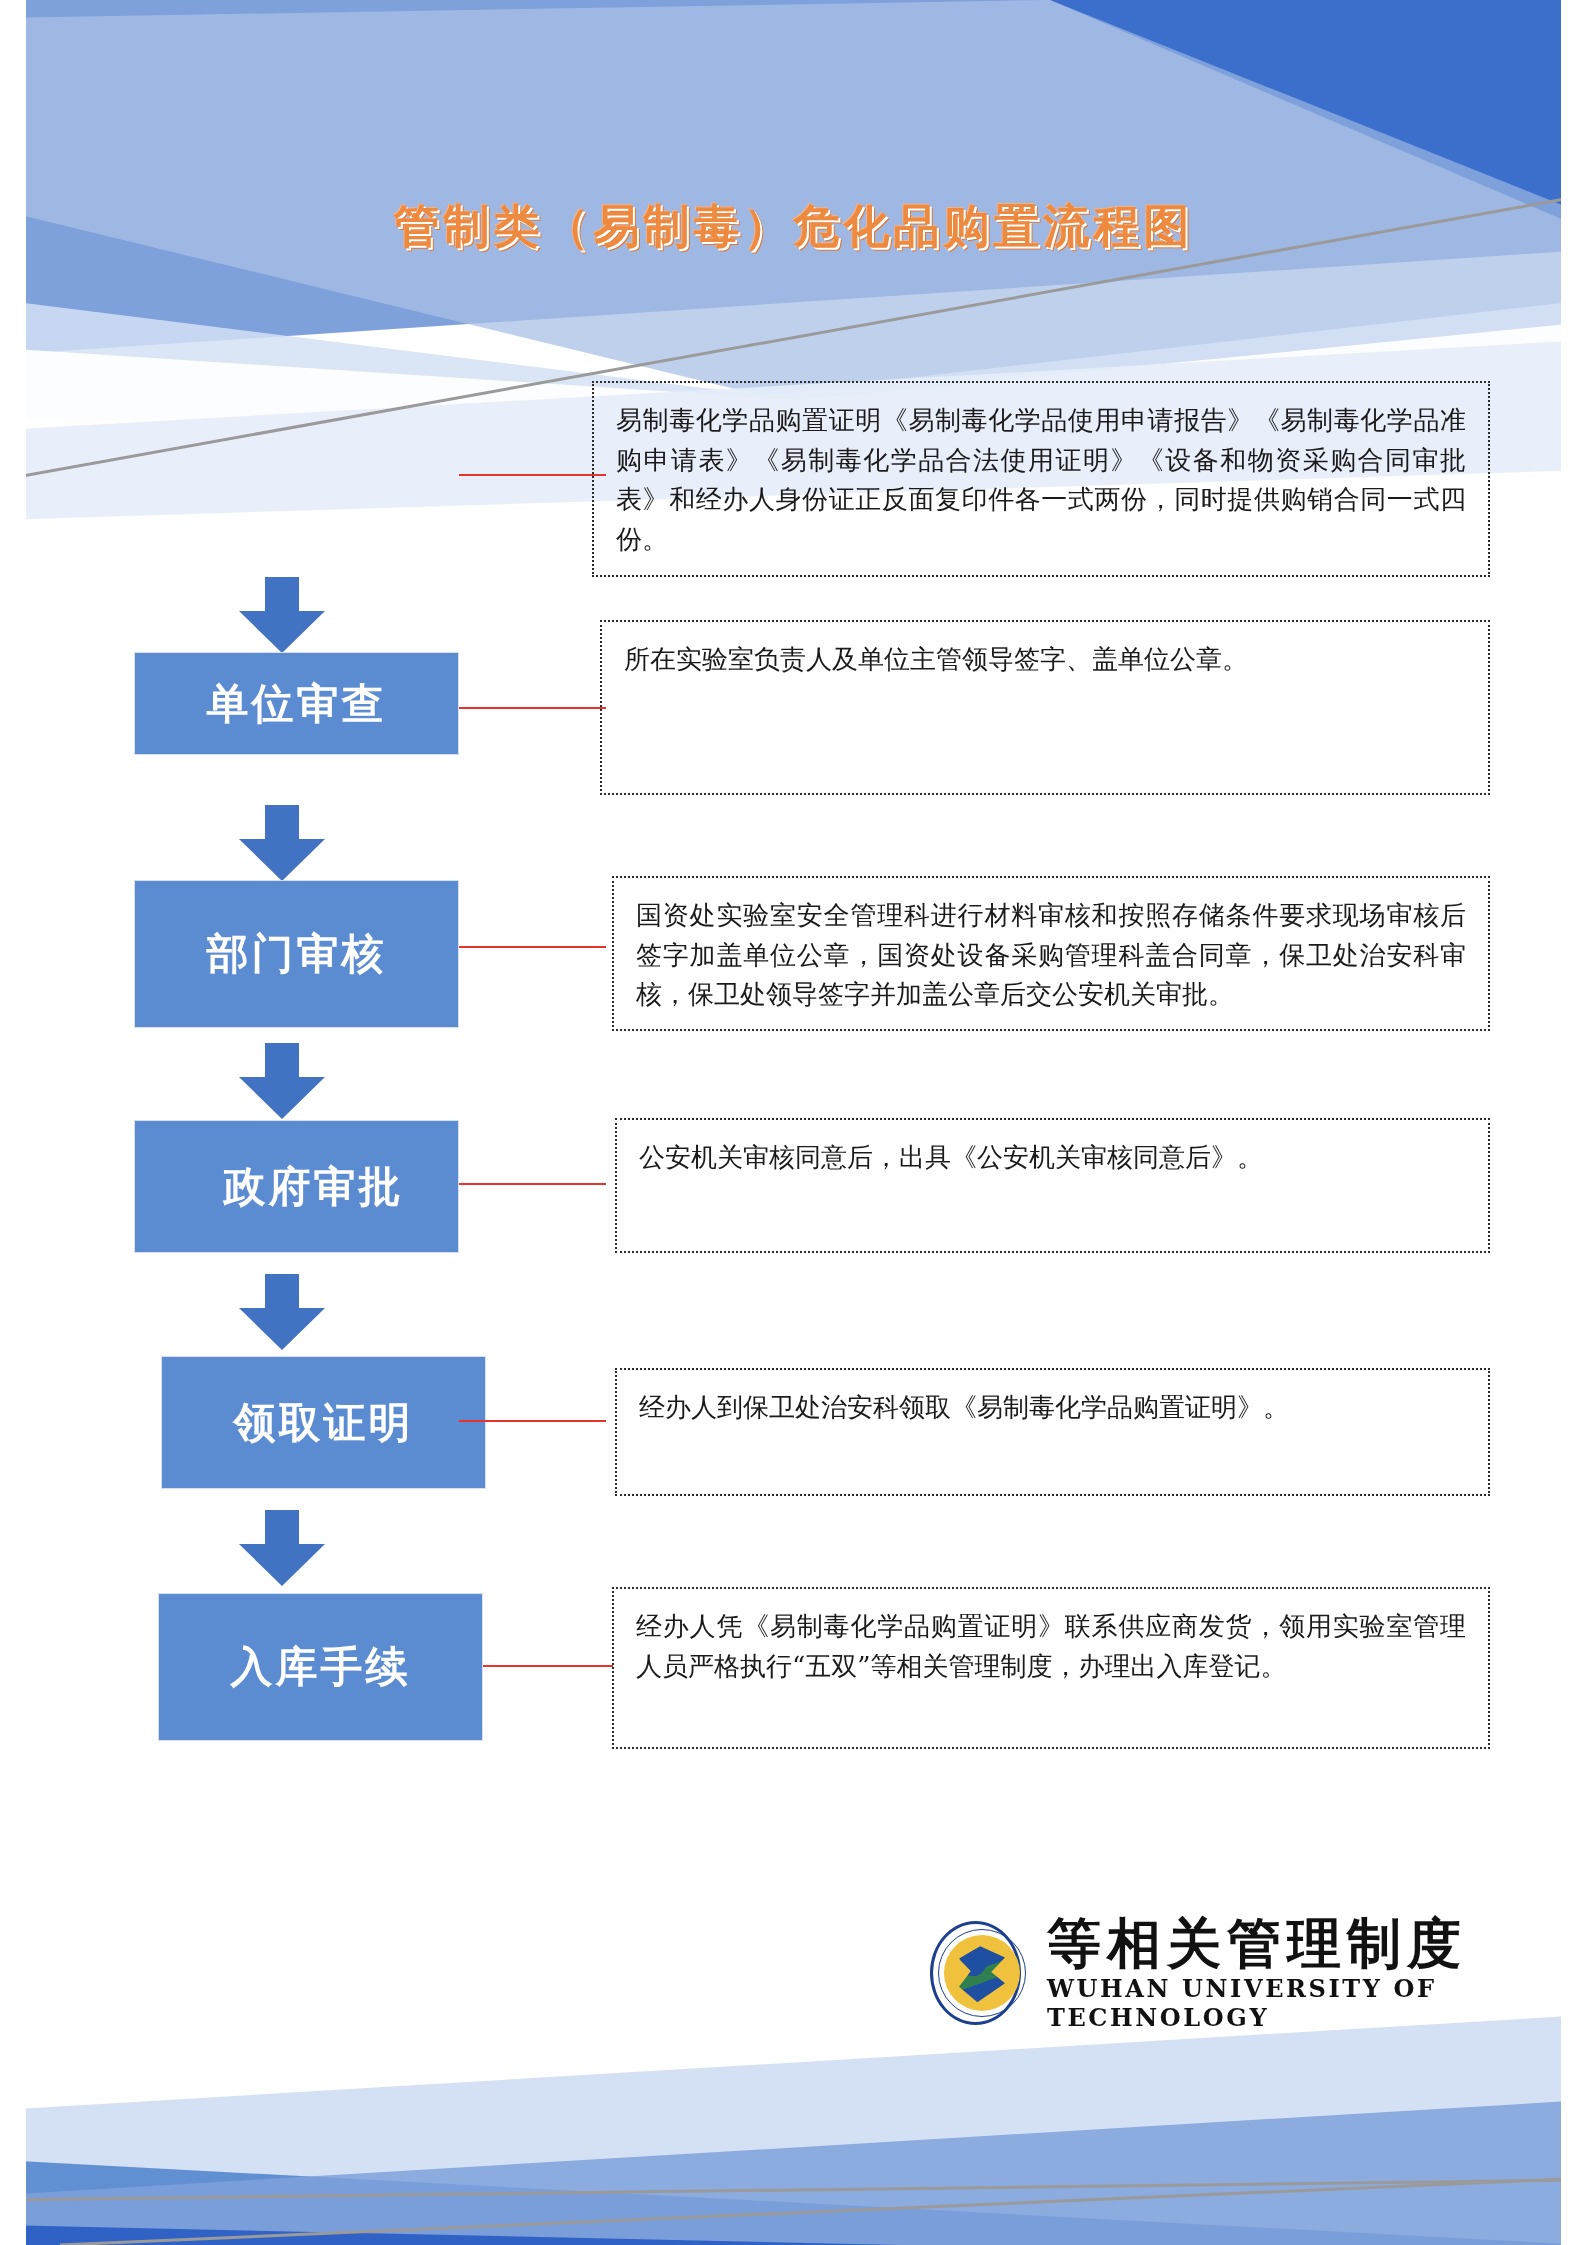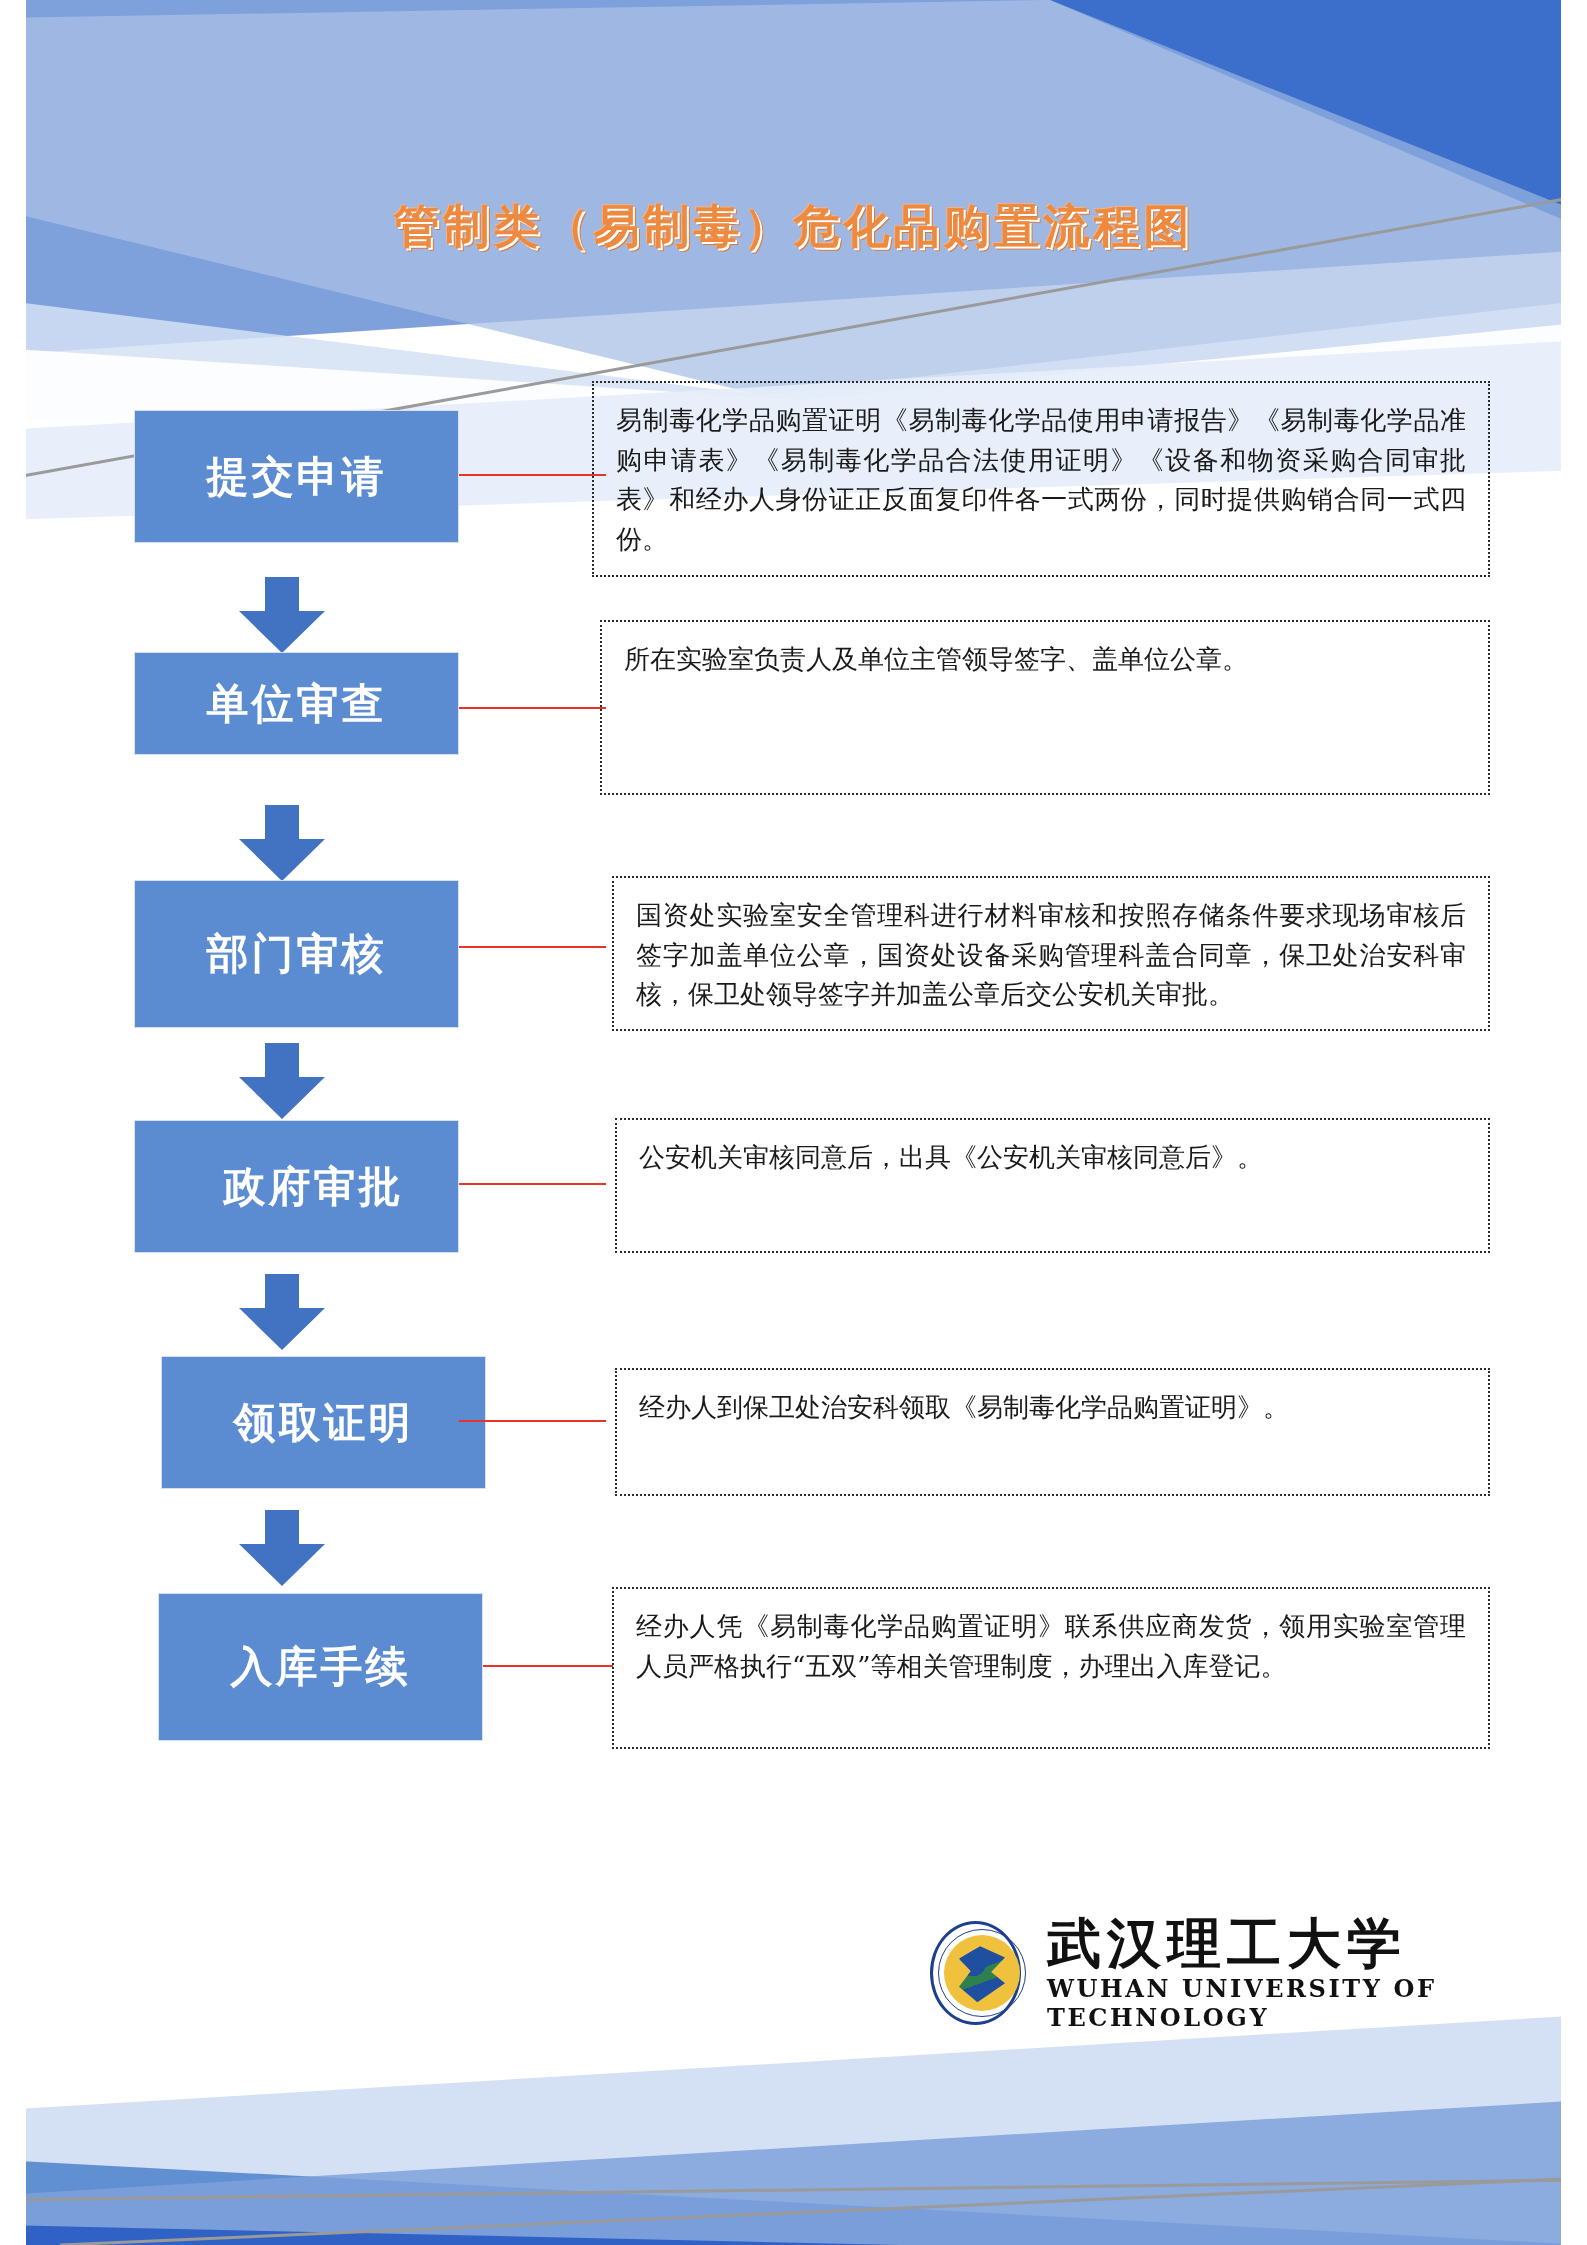--- a/index.html
+++ b/index.html
@@ -198,23 +198,20 @@
     <line x1="60" y1="2245" x2="1587" y2="2178" stroke="#9a9a9a" stroke-width="3"></line>
   </svg>
 
   <div class="edge-left"></div>
   <div class="edge-right"></div>
 
   <div class="title">管制类（易制毒）危化品购置流程图</div>
 
   <div class="flow">
 
-    <div class="step-box" style="left:134px; top:410px; height:133px;">
-      <span>提交申请</span>
-    </div>
     <div class="connector" style="left:459px; top:474px; width:147px;"></div>
     <div class="note-box" style="left:592px; top:381px; width:898px; height:196px;">
       <span>易制毒化学品购置证明《易制毒化学品使用申请报告》《易制毒化学品准购申请表》《易制毒化学品合法使用证明》《设备和物资采购合同审批表》和经办人身份证正反面复印件各一式两份，同时提供购销合同一式四份。</span>
     </div>
 
     <div class="arrow" style="top:577px;">
       <svg width="86" height="76" viewBox="0 0 86 76">
         <polygon points="26,0 60,0 60,34 86,34 43,76 0,34 26,34" fill="#4272C2"></polygon>
       </svg>
     </div>
@@ -283,18 +280,18 @@
       <span>经办人凭《易制毒化学品购置证明》联系供应商发货，领用实验室管理人员严格执行“五双”等相关管理制度，办理出入库登记。</span>
     </div>
 
   </div>
 
   <div class="logo-wrap">
     <div class="logo-seal">
       <div class="logo-ring-text"></div>
     </div>
     <div class="logo-text-col">
-      <div class="logo-cn">武汉理工大学</div>
+      <div class="logo-cn">等相关管理制度</div>
       <div class="logo-en">WUHAN UNIVERSITY OF TECHNOLOGY</div>
     </div>
   </div>
 
 </div>
 
 </body></html>

